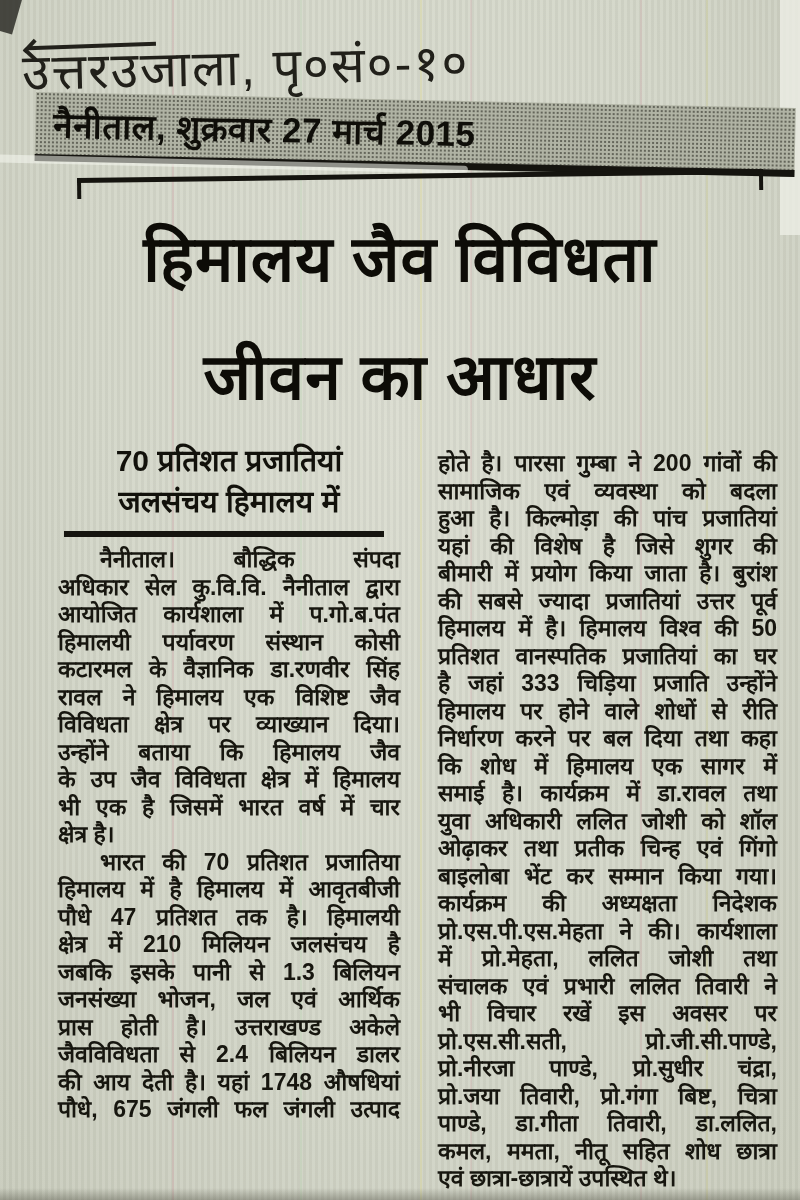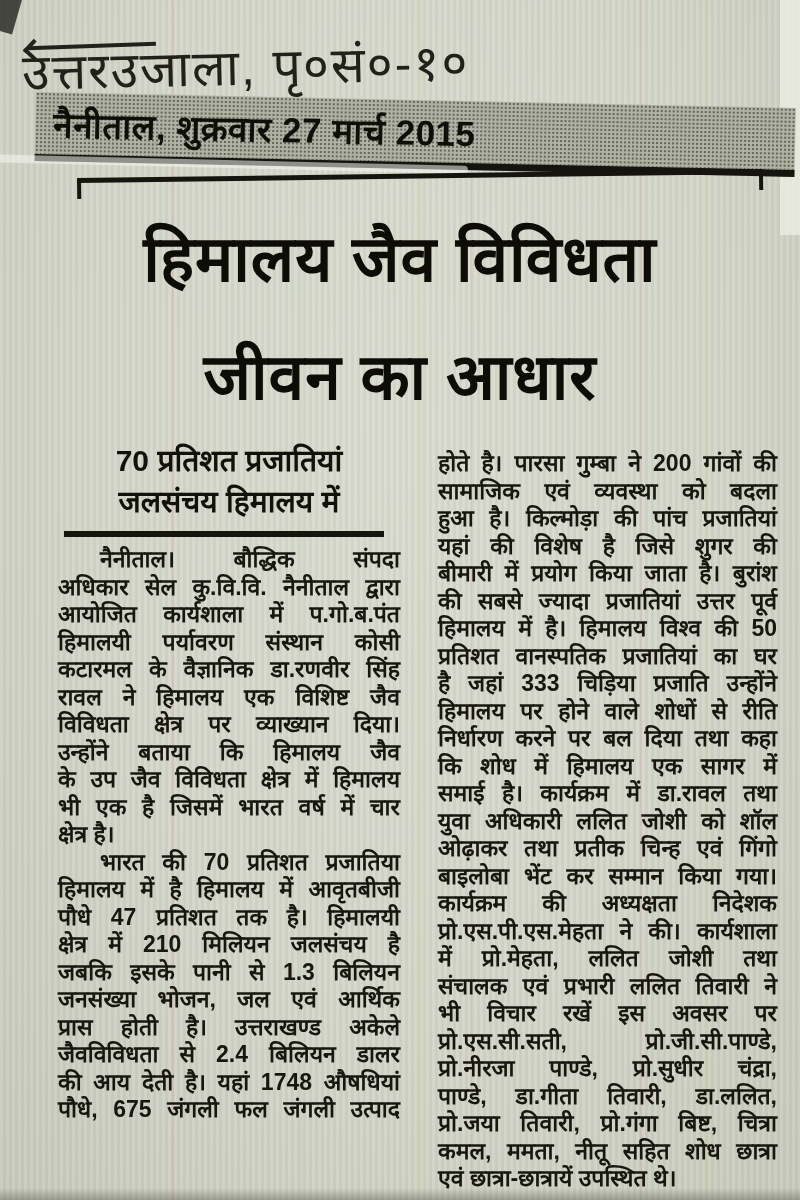--- a/index.html
+++ b/index.html
@@ -172,22 +172,22 @@
             <div class="tline">युवा अधिकारी ललित जोशी को शॉल</div>
             <div class="tline">ओढ़ाकर तथा प्रतीक चिन्ह एवं गिंगो</div>
             <div class="tline">बाइलोबा भेंट कर सम्मान किया गया।</div>
             <div class="tline">कार्यक्रम की अध्यक्षता निदेशक</div>
             <div class="tline">प्रो.एस.पी.एस.मेहता ने की। कार्यशाला</div>
             <div class="tline">में प्रो.मेहता, ललित जोशी तथा</div>
             <div class="tline">संचालक एवं प्रभारी ललित तिवारी ने</div>
             <div class="tline">भी विचार रखें इस अवसर पर</div>
             <div class="tline">प्रो.एस.सी.सती, प्रो.जी.सी.पाण्डे,</div>
             <div class="tline">प्रो.नीरजा पाण्डे, प्रो.सुधीर चंद्रा,</div>
+            <div class="tline">प्रो.जया तिवारी, प्रो.गंगा बिष्ट, चित्रा</div>
             <div class="tline">पाण्डे, डा.गीता तिवारी, डा.ललित,</div>
-            <div class="tline">प्रो.जया तिवारी, प्रो.गंगा बिष्ट, चित्रा</div>
             <div class="tline">कमल, ममता, नीतू सहित शोध छात्रा</div>
             <div class="tline tline-last">एवं छात्रा-छात्रायें उपस्थित थे।</div>
           </div>
         </div>
     </div>
   </div>
 
   <div class="bottom-shadow"></div>
 </div>
 

